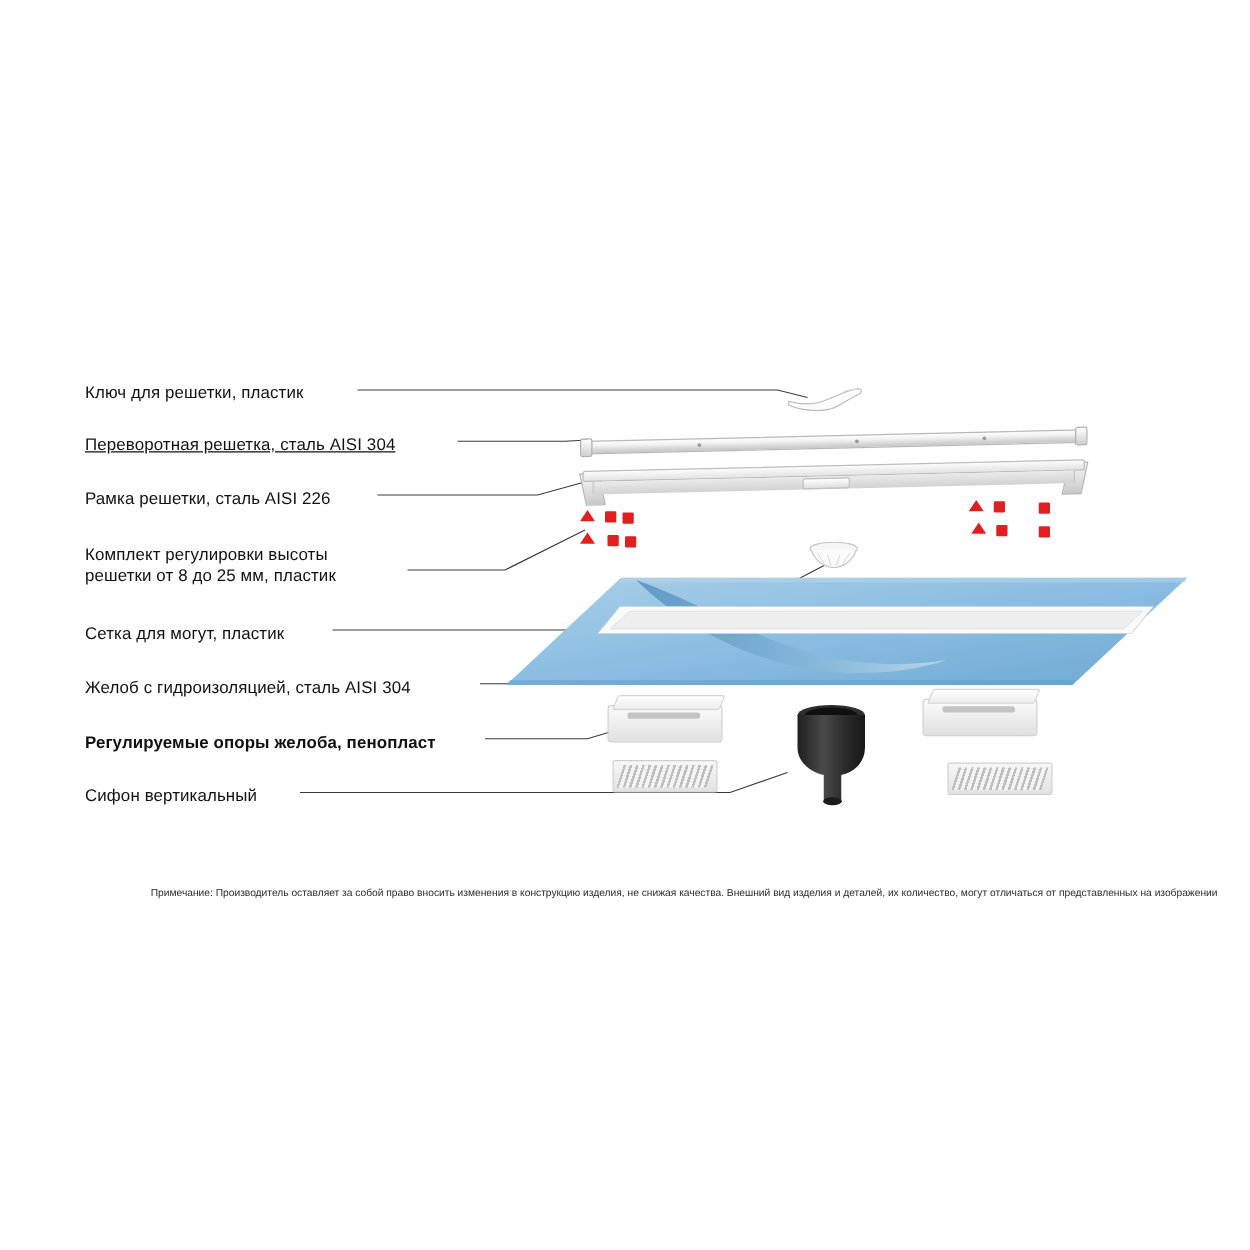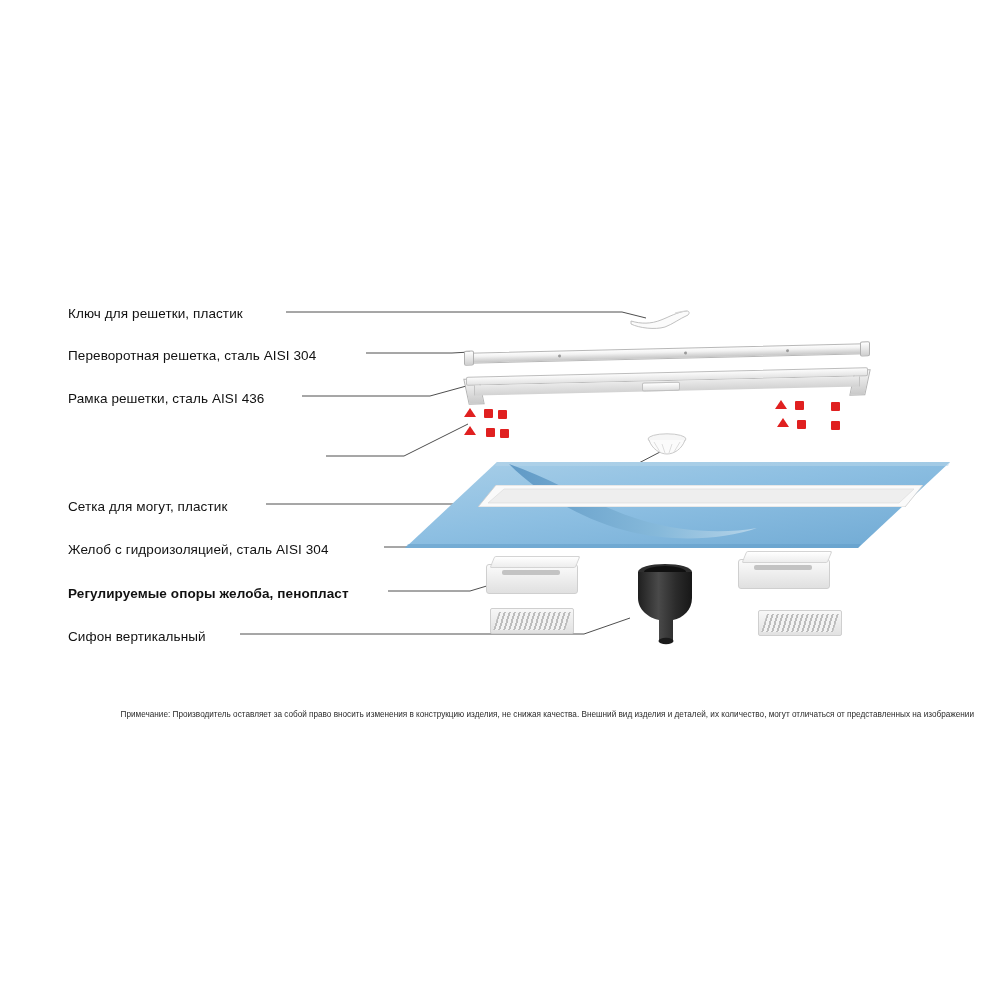--- a/index.html
+++ b/index.html
@@ -203,22 +203,24 @@
 
       <path d="M384 547 L452 547 L494 535"></path>
 
       <path d="M388 591 L470 591 L500 582"></path>
 
       <path d="M240 634 L584 634 L630 618"></path>
     </g>
   </svg>
 
   <div class="label" style="left:68px; top:305px;">Ключ для решетки, пластик</div>
-  <div class="label" style="left:68px; top:347px;">Переворотная решетка, сталь AISI 304</div>
-  <div class="label" style="left:68px; top:390px;">Рамка решетки, сталь AISI 436</div>
+  <div class="label" style="left:68px; top:347px;text-decoration:underline;">Переворотная решетка, сталь AISI 304</div>
+  <div class="label" style="left:68px; top:390px;">Рамка решетки, сталь AISI 226</div>
+  <div class="label" style="left:68px; top:435px;">Комплект регулировки высоты
+решетки от 8 до 25 мм, пластик</div>
   <div class="label" style="left:68px; top:498px;">Сетка для могут, пластик</div>
   <div class="label" style="left:68px; top:541px;text-align:right;">Желоб с гидроизоляцией, сталь AISI 304</div>
   <div class="label" style="left:68px; top:585px;font-weight:bold;">Регулируемые опоры желоба, пенопласт</div>
   <div class="label" style="left:68px; top:628px;">Сифон вертикальный</div>
 
   <svg class="part key" viewBox="0 0 62 22">
     <path d="M2 14 C12 17 22 17 32 13 C40 10 48 5 58 4 C60 4 61 6 59 8 C50 12 44 17 36 20 C26 23 10 21 2 17 Z" fill="#fbfbfb" stroke="#b9b9b9" stroke-width="0.9"></path>
     <path d="M46 6 C50 5 54 4 58 4" stroke="#d6d6d6" stroke-width="1" fill="none"></path>
   </svg>
 

